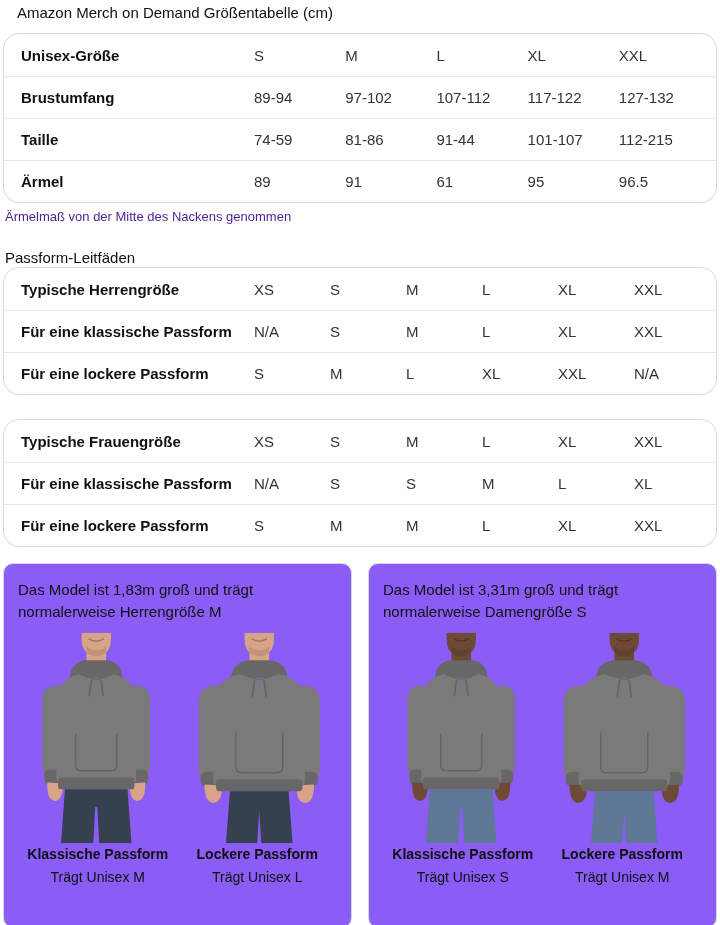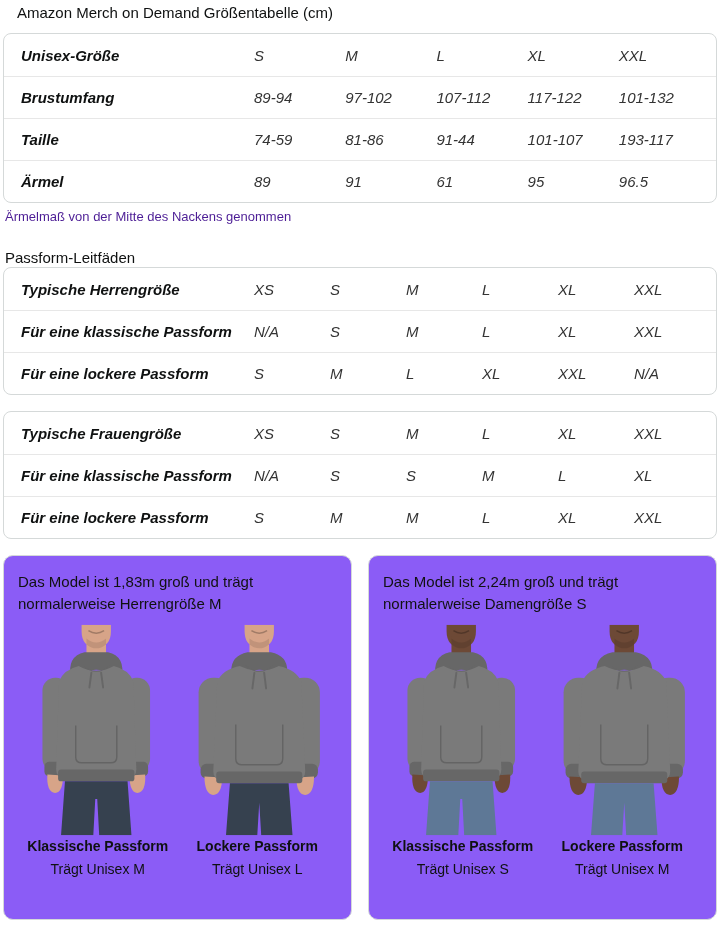--- a/index.html
+++ b/index.html
@@ -10,25 +10,25 @@
     font-family:"Liberation Sans", sans-serif;
     -webkit-font-smoothing:antialiased;
   }
   .page { padding:2px 3px 0; }
 
   .page-title { font-size:15px; line-height:18px; margin:2px 0 0 14px; font-weight:normal; }
 
   
   .data-table {
     border:1px solid var(--table-border,#d5d9d9);
-    border-radius:8px; background:#fff; overflow:hidden;font-style:italic;
+    border-radius:16px; background:#fff; overflow:hidden;
   }
   .mt-table1 { margin-top:11px; }
   .mt-table2 { }
-  .mt-table3 { margin-top:16px; }
+  .mt-table3 { margin-top:24px; }
   .t-row { display:flex; align-items:center; height:42px; }
   .t-row + .t-row { border-top:1px solid var(--row-divider,#e7e7e7); }
   .t-label { width:250px; flex:0 0 250px; padding-left:17px; font-weight:bold; font-size:15px; color:var(--text,#0f1111); }
   .t-vals { flex:1; display:flex; padding-right:6px; }
   .t-val { flex:1; font-size:15px; color:#333; }
 
   .sleeve-note { margin:6px 0 0 2px; font-size:13px; line-height:16px; color:#4c1d95; }
   .section-title { margin:24px 0 0 2px; font-size:15px; line-height:18px; font-weight:normal; }
 
   
@@ -113,31 +113,31 @@
         <div class="t-val">XXL</div>
       </div>
     </div>
     <div class="t-row">
       <div class="t-label">Brustumfang</div>
       <div class="t-vals">
         <div class="t-val">89-94</div>
         <div class="t-val">97-102</div>
         <div class="t-val">107-112</div>
         <div class="t-val">117-122</div>
-        <div class="t-val">101-132</div>
+        <div class="t-val">127-132</div>
       </div>
     </div>
     <div class="t-row">
       <div class="t-label">Taille</div>
       <div class="t-vals">
         <div class="t-val">74-59</div>
         <div class="t-val">81-86</div>
         <div class="t-val">91-44</div>
         <div class="t-val">101-107</div>
-        <div class="t-val">193-117</div>
+        <div class="t-val">112-215</div>
       </div>
     </div>
     <div class="t-row">
       <div class="t-label">Ärmel</div>
       <div class="t-vals">
         <div class="t-val">89</div>
         <div class="t-val">91</div>
         <div class="t-val">61</div>
         <div class="t-val">95</div>
         <div class="t-val">96.5</div>
@@ -239,21 +239,21 @@
           <div class="size">Trägt Unisex M</div>
         </div>
         <div class="caption">
           <div class="fit">Lockere Passform</div>
           <div class="size">Trägt Unisex L</div>
         </div>
       </div>
     </div>
 
     <div class="card">
-      <div class="card-desc">Das Model ist 2,24m groß und trägt normalerweise Damengröße S</div>
+      <div class="card-desc">Das Model ist 3,31m groß und trägt normalerweise Damengröße S</div>
       <div class="photos">
         <svg class="photo female" viewBox="0 0 160 215">
             <use href="#fig-classic"></use>
           </svg>
         <svg class="photo female" viewBox="0 0 160 215">
             <use href="#fig-loose"></use>
           </svg>
       </div>
       <div class="captions">
         <div class="caption">

